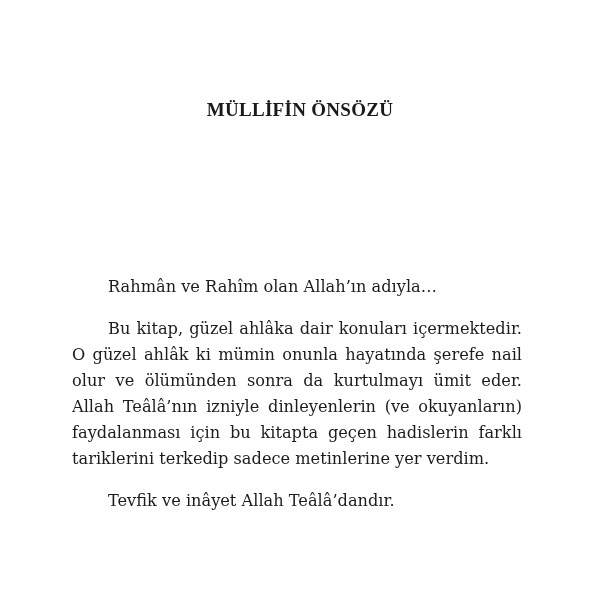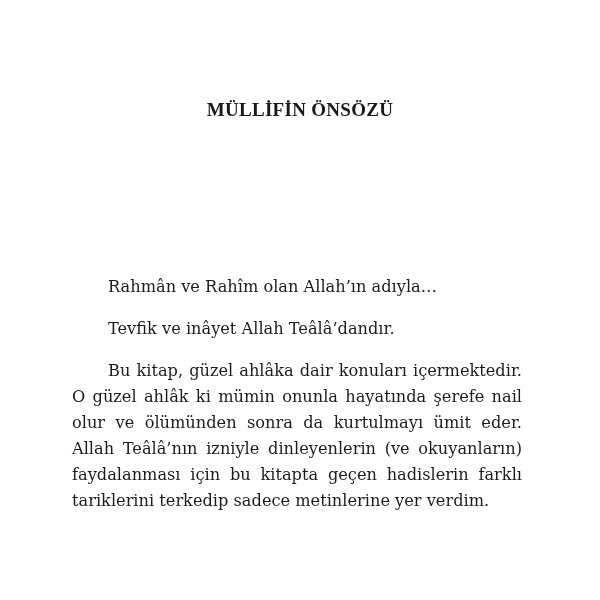--- a/index.html
+++ b/index.html
@@ -19,16 +19,16 @@
   .para + .para { margin-top: 4px; }
   .para.short { text-align-last: left; }
 </style>
 </head>
 <body>
 
 <div class="page">
   <div class="title">MÜLLİFİN ÖNSÖZÜ</div>
   <div class="body-text">
     <p class="para short">Rahmân ve Rahîm olan Allah’ın adıyla…</p>
+    <p class="para">Bu kitap, güzel ahlâka dair konuları içermektedir. O güzel ahlâk ki mümin onunla hayatında şerefe nail olur ve ölümünden sonra da kurtulmayı ümit eder. Allah Teâlâ’nın izniyle dinleyenlerin (ve okuyanların) faydalanması için bu kitapta geçen hadislerin farklı tariklerini terkedip sadece metinlerine yer verdim.</p>
     <p class="para short">Tevfik ve inâyet Allah Teâlâ’dandır.</p>
-    <p class="para">Bu kitap, güzel ahlâka dair konuları içermektedir. O güzel ahlâk ki mümin onunla hayatında şerefe nail olur ve ölümünden sonra da kurtulmayı ümit eder. Allah Teâlâ’nın izniyle dinleyenlerin (ve okuyanların) faydalanması için bu kitapta geçen hadislerin farklı tariklerini terkedip sadece metinlerine yer verdim.</p>
   </div>
 </div>
 
 </body></html>

